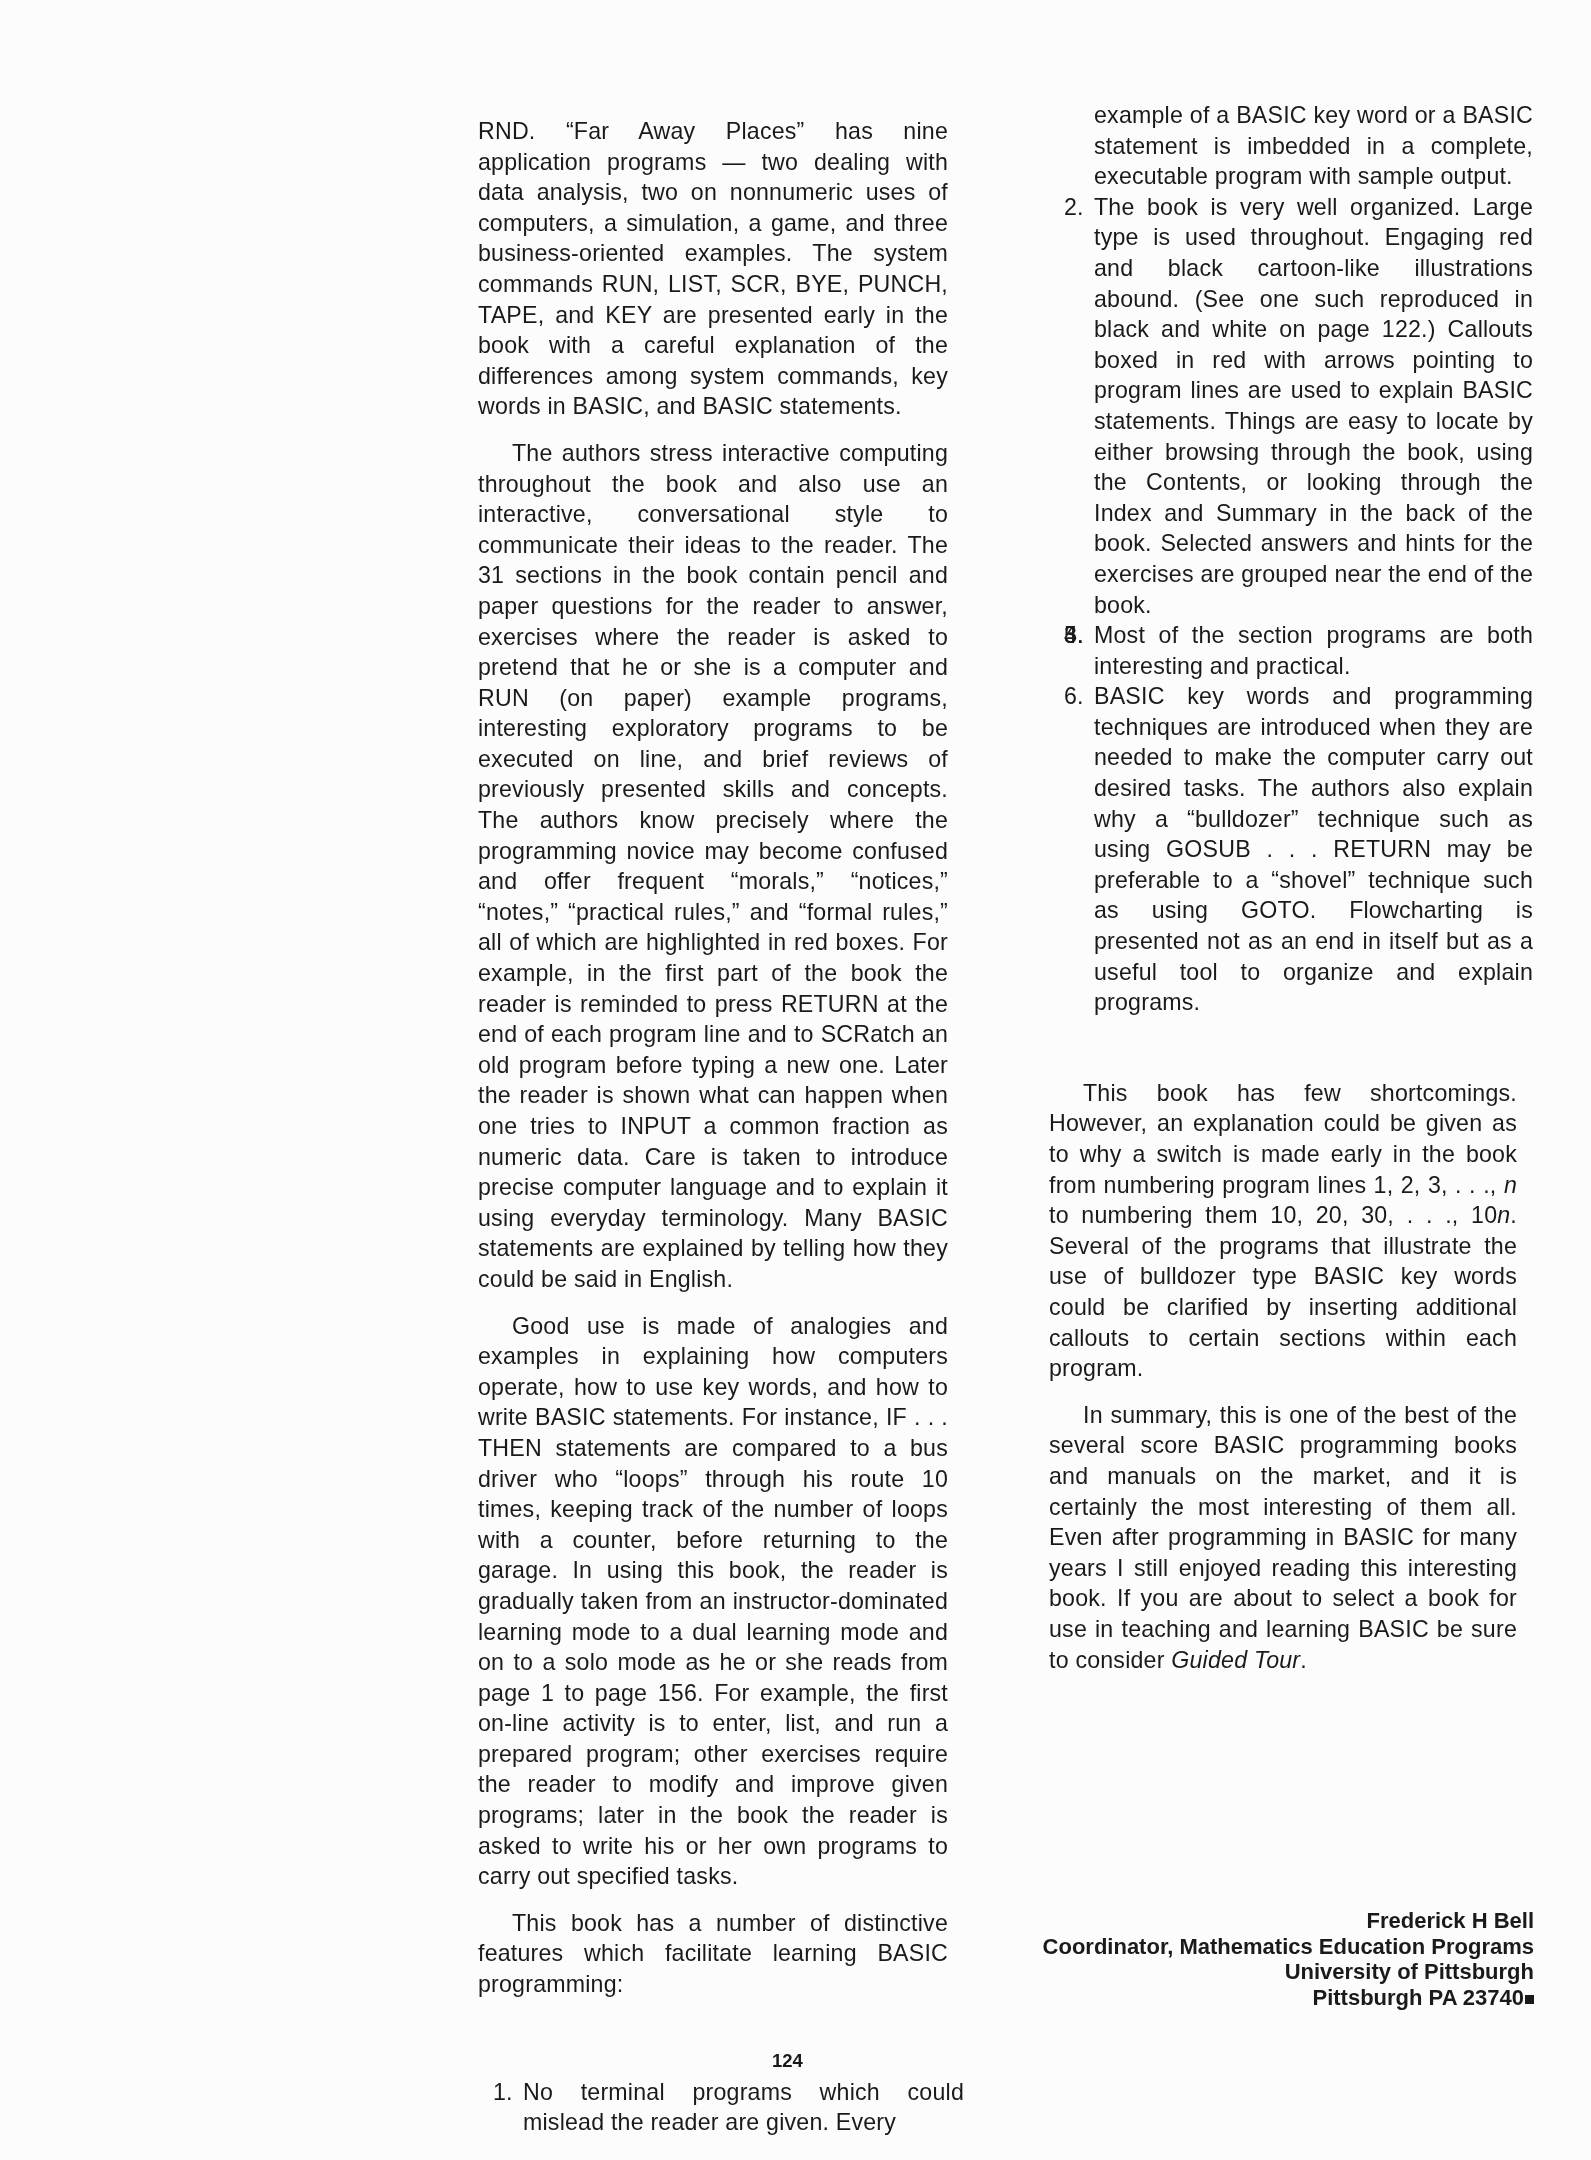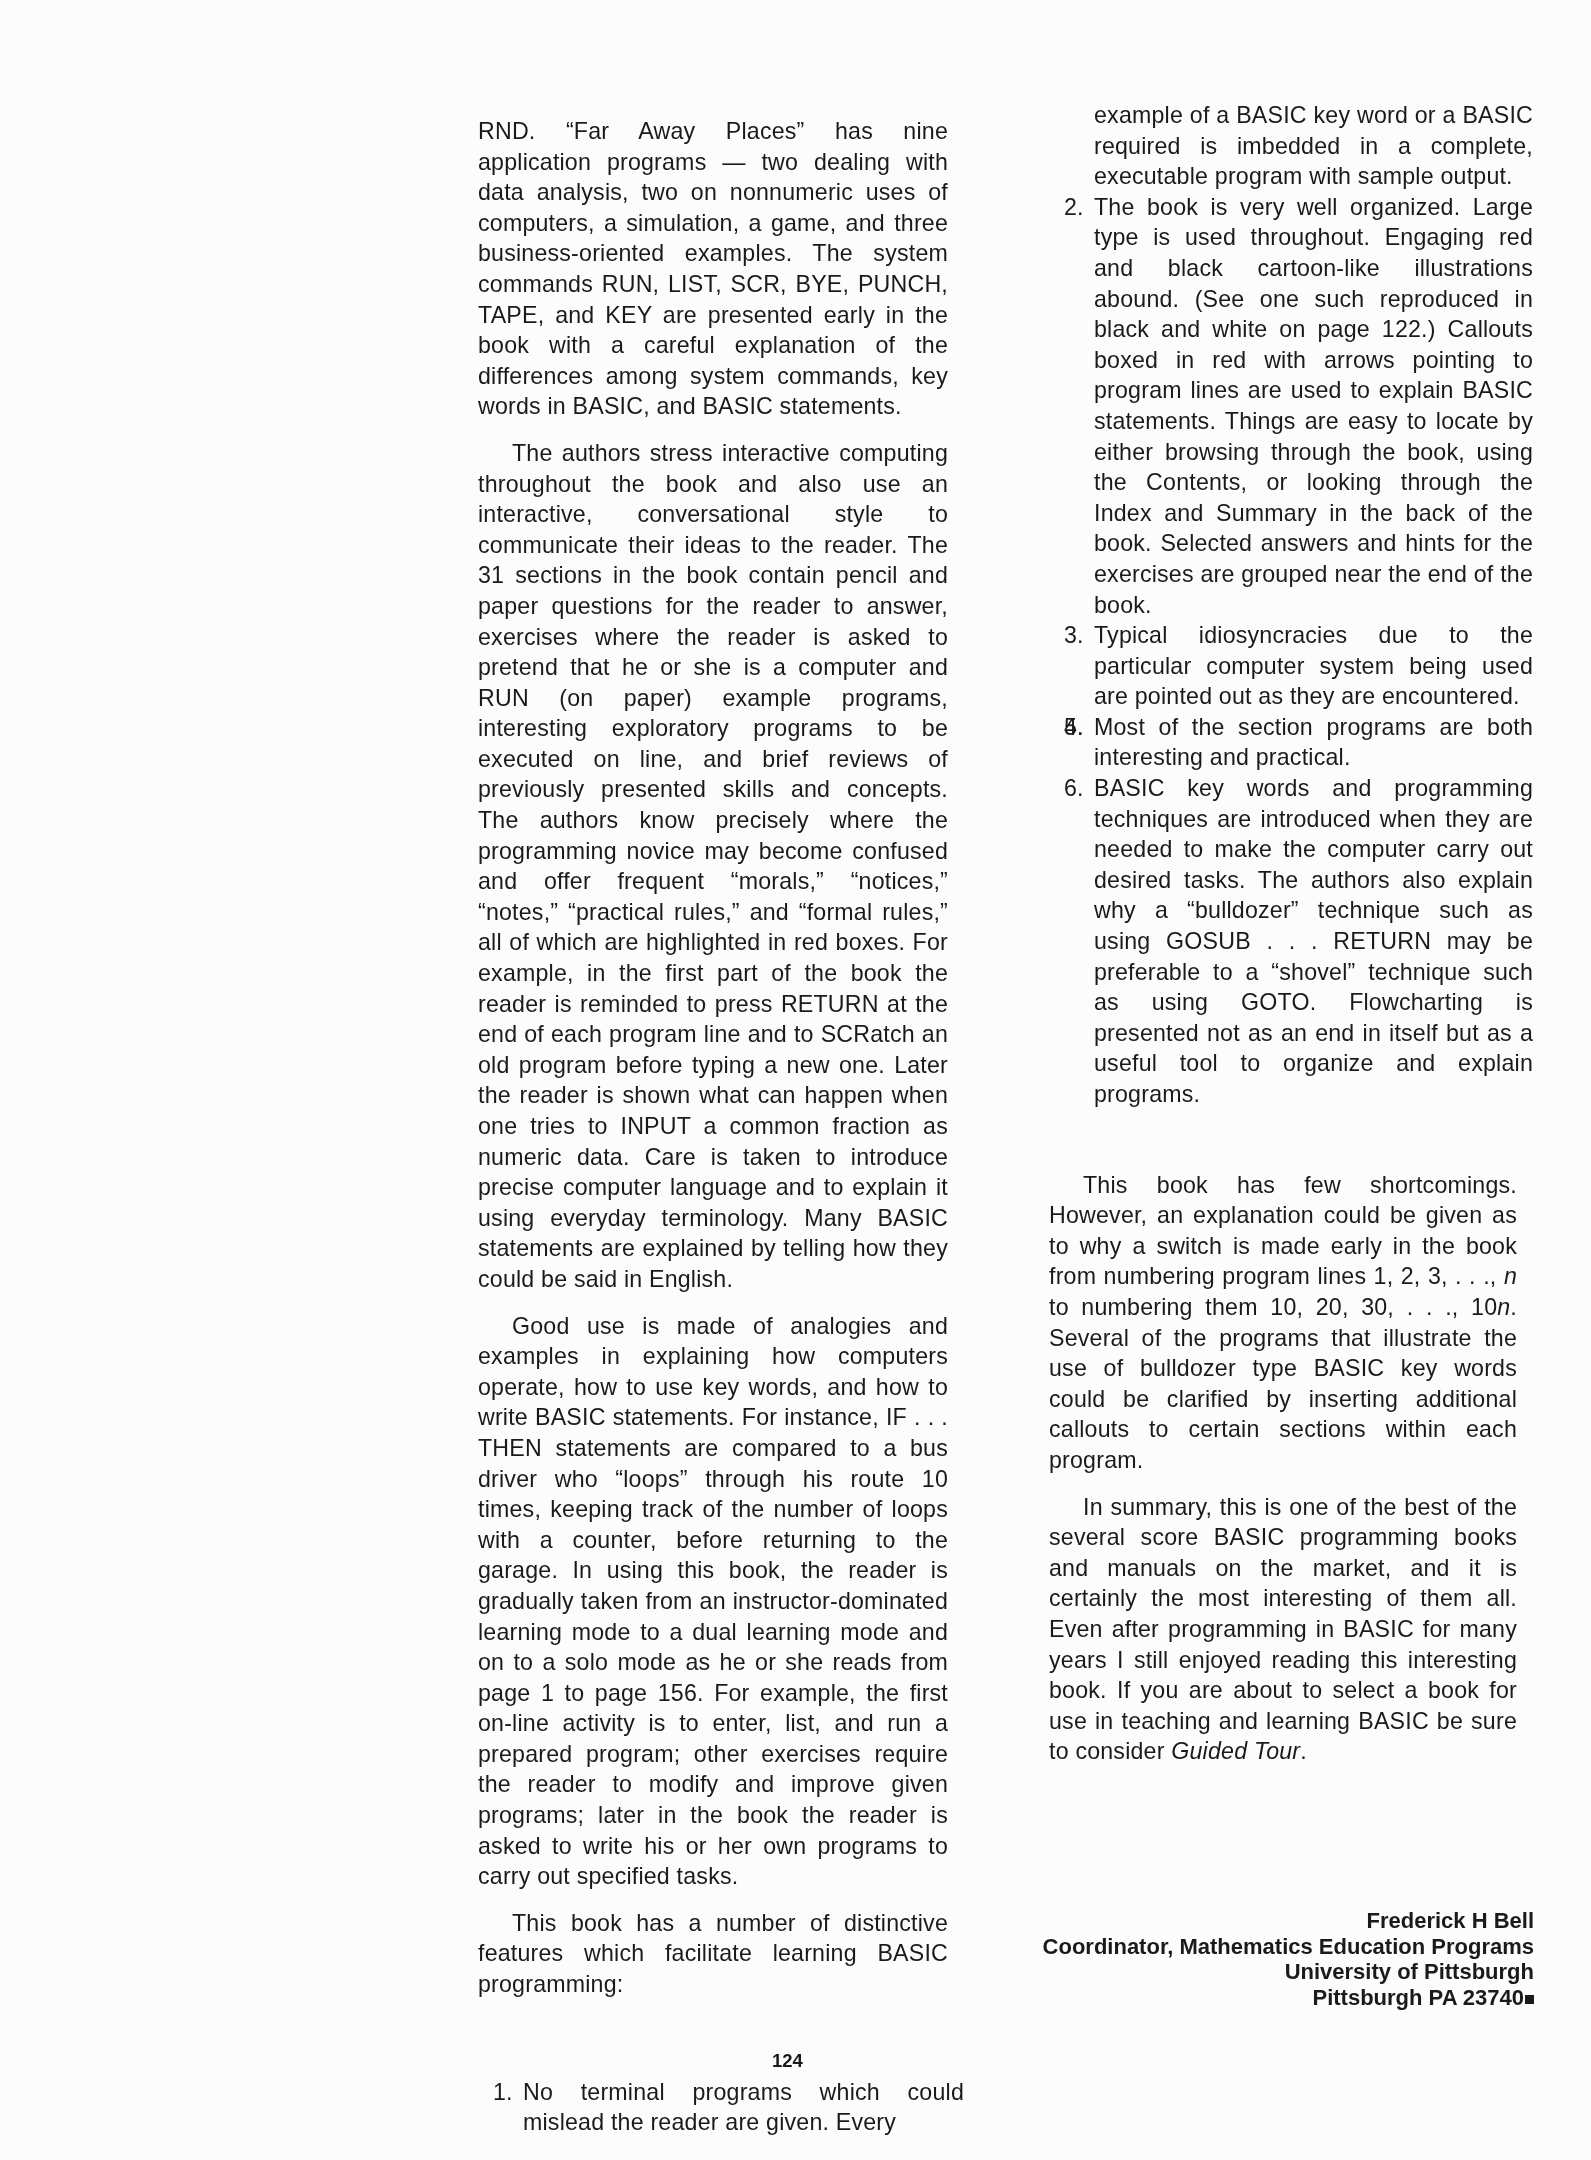--- a/index.html
+++ b/index.html
@@ -55,29 +55,28 @@
     <div class="li">
       <span class="num">1.</span>
       <span>No terminal programs which could mislead the reader are given. Every</span>
     </div>
   </div>
 </div>
 
 <div id="right-col" class="col">
   <div class="list">
     <div class="li cont">
-      <span>example of a BASIC key word or a BASIC required is imbedded in a complete, executable program with sample output.</span>
+      <span>example of a BASIC key word or a BASIC statement is imbedded in a complete, executable program with sample output.</span>
     </div>
     <div class="li">
       <span class="num">2.</span>
       <span>The book is very well organized. Large type is used throughout. Engaging red and black cartoon-like illustrations abound. (See one such reproduced in black and white on page 122.) Callouts boxed in red with arrows pointing to program lines are used to explain BASIC statements. Things are easy to locate by either browsing through the book, using the Contents, or looking through the Index and Summary in the back of the book. Selected answers and hints for the exercises are grouped near the end of the book.</span>
     </div>
     <div class="li">
       <span class="num">3.</span>
-      <span>Typical idiosyncracies due to the particular computer system being used are pointed out as they are encountered.</span>
     </div>
     <div class="li">
       <span class="num">4.</span>
     </div>
     <div class="li">
       <span class="num">5.</span>
       <span>Most of the section programs are both interesting and practical.</span>
     </div>
     <div class="li">
       <span class="num">6.</span>

